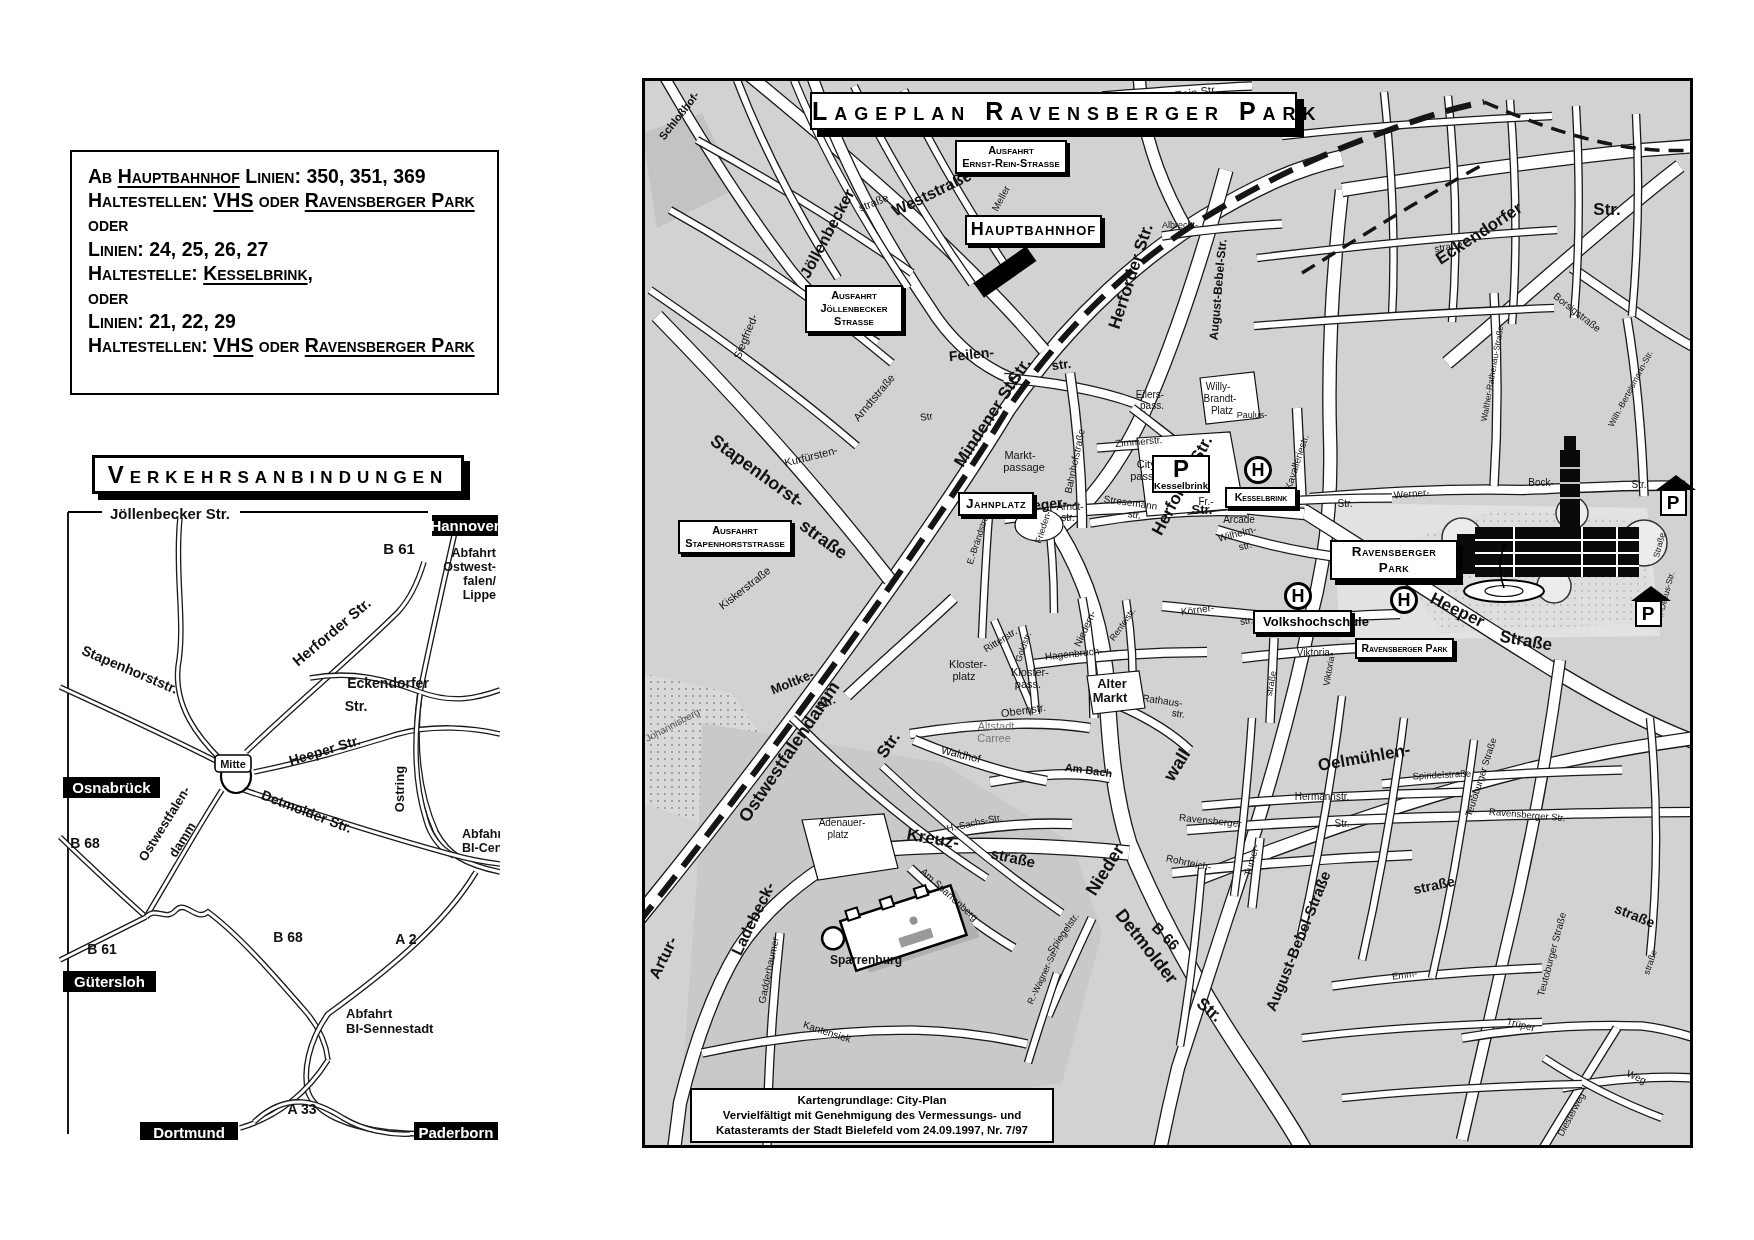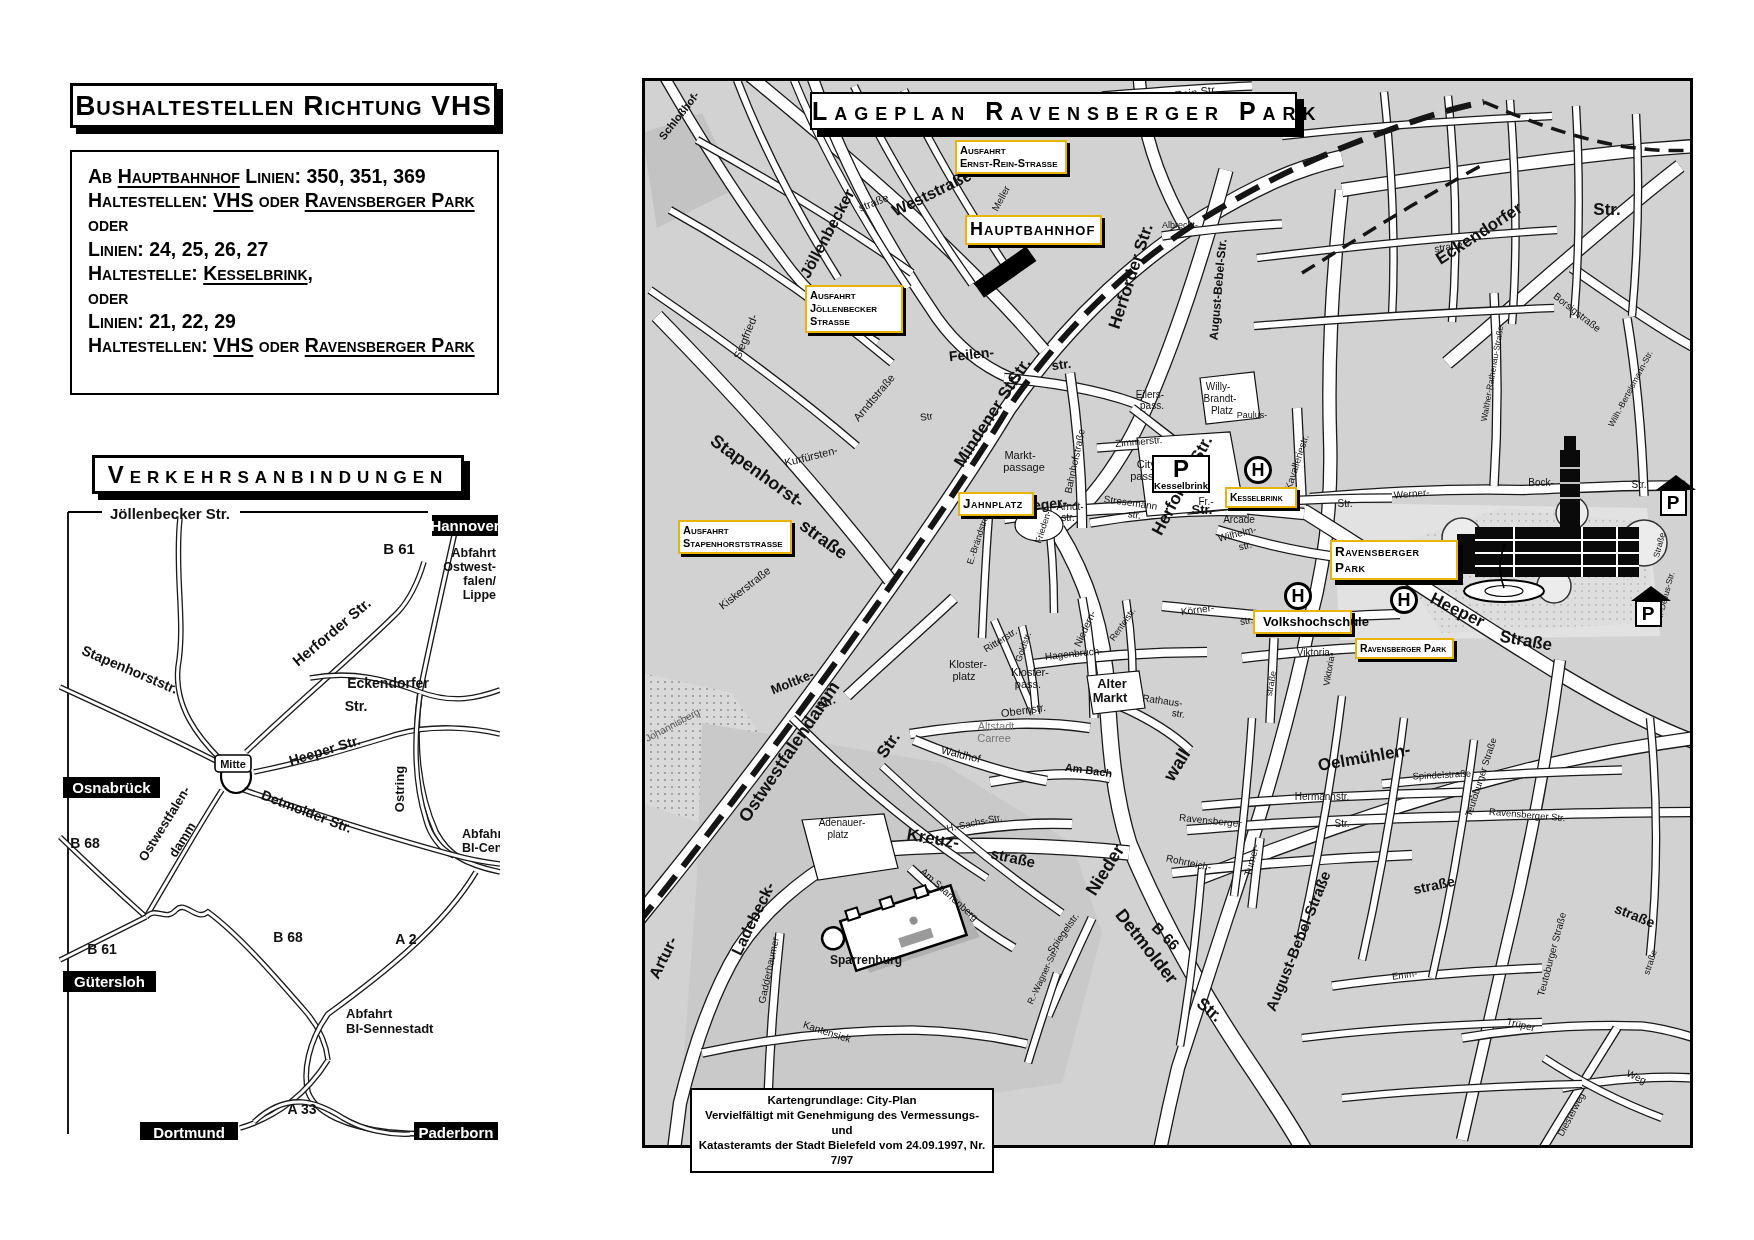--- a/index.html
+++ b/index.html
@@ -15,22 +15,22 @@
         padding:12px 0 0 16px;font-weight:bold;font-variant:small-caps;font-size:19.5px;}
   .iline{line-height:24.2px;white-space:nowrap;}
   .iline .u{text-decoration:underline;text-decoration-thickness:2px;text-underline-offset:3px;}
   
   .schematic{position:absolute;left:58px;top:502px;width:442px;height:638px;}
   svg{font-family:"Liberation Sans",sans-serif;}
   
   .citymap{position:absolute;left:642px;top:78px;width:1051px;height:1070px;}
   .citymap svg{position:absolute;left:0;top:0;}
   .overlay{position:absolute;left:0;top:0;width:100%;height:100%;border-radius:31px;}
-  .map-box{position:absolute;background:#fff;border:2px solid #eab308;box-shadow:3px 3px 0 #000;
-           text-align:left;font-weight:bold;font-variant:small-caps;line-height:1.2;padding:2px 3px;box-sizing:border-box;}
+  .map-box{position:absolute;background:#fff;border:2px solid #000000;box-shadow:3px 3px 0 #000;
+           text-align:center;font-weight:bold;font-variant:small-caps;line-height:1.2;padding:2px 3px;box-sizing:border-box;}
   .map-box.sm{font-size:11px;}
   .map-box.md{font-size:13.5px;letter-spacing:.5px;}
   .map-box.lg{font-size:18px;letter-spacing:1px;border-width:2.5px;}
   .map-box.xs{font-size:10.5px;}
   .map-box.vs{font-size:13px;font-variant:normal;padding-left:8px;}
   .map-box.heavy{border-width:2.5px;box-shadow:5px 5px 0 #000;}
   .title-box{position:absolute;background:#fff;border:2.5px solid #000;box-shadow:7px 7px 0 #000;
              text-align:center;font-weight:bold;font-variant:small-caps;font-size:25px;
              letter-spacing:7px;padding:3px 0;box-sizing:border-box;white-space:nowrap;}
   .attr-box{position:absolute;background:#fff;border:2px solid #000;text-align:center;
@@ -44,23 +44,20 @@
   .proof .roof{display:block;margin:0 auto;width:0;height:0;border-left:20px solid transparent;
                border-right:20px solid transparent;border-bottom:15px solid #000;}
   .proof .pcell{display:flex;align-items:center;justify-content:center;margin:-1px auto 0;width:27px;height:27px;
                 background:#fff;border:2.5px solid #000;font-weight:bold;font-size:19px;box-sizing:border-box;}
 </style>
 </head>
 <body>
 
 <div class="page">
 
-  <div class="hdr hdr1">
-    <span>Bushaltestellen Richtung VHS</span>
-  </div>
 
   <div class="info">
       <div class="iline"><span>Ab </span><span class="u">Hauptbahnhof</span><span> Linien: 350, 351, 369</span></div>
       <div class="iline"><span>Haltestellen: </span><span class="u">VHS</span><span> oder </span><span class="u">Ravensberger Park</span></div>
       <div class="iline"><span>oder</span></div>
       <div class="iline"><span>Linien: 24, 25, 26, 27</span></div>
       <div class="iline"><span>Haltestelle: </span><span class="u">Kesselbrink</span><span>,</span></div>
       <div class="iline"><span>oder</span></div>
       <div class="iline"><span>Linien: 21, 22, 29</span></div>
       <div class="iline"><span>Haltestellen: </span><span class="u">VHS</span><span> oder </span><span class="u">Ravensberger Park</span></div>
@@ -552,21 +549,21 @@
         </div>
         <div class="map-box md heavy" style="left: 688px; top: 462px; width: 128px;">
           <div>Ravensberger Park</div>
         </div>
         <div class="map-box vs" style="left: 611px; top: 532px; width: 99px;">
           <div>Volkshochschule</div>
         </div>
         <div class="map-box xs" style="left: 713px; top: 560px; width: 99px;">
           <div>Ravensberger Park</div>
         </div>
-        <div class="attr-box" style="left: 48px; top: 1010px; width: 304px;">
+        <div class="attr-box" style="left: 48px; top: 1010px; width: 364px;">
           <div>Kartengrundlage: City-Plan</div>
           <div>Vervielfältigt mit Genehmigung des Vermessungs- und</div>
           <div>Katasteramts der Stadt Bielefeld vom 24.09.1997, Nr. 7/97</div>
         </div>
         <div class="stop" style="left: 602px; top: 378px;">H</div>
         <div class="stop" style="left: 642px; top: 504px;">H</div>
         <div class="stop" style="left: 748px; top: 508px;">H</div>
         <div class="pbox" style="left: 510px; top: 377px; width: 58px; height: 38px;">
           <div class="pletter">P</div>
           <div class="plabel">Kesselbrink</div>

